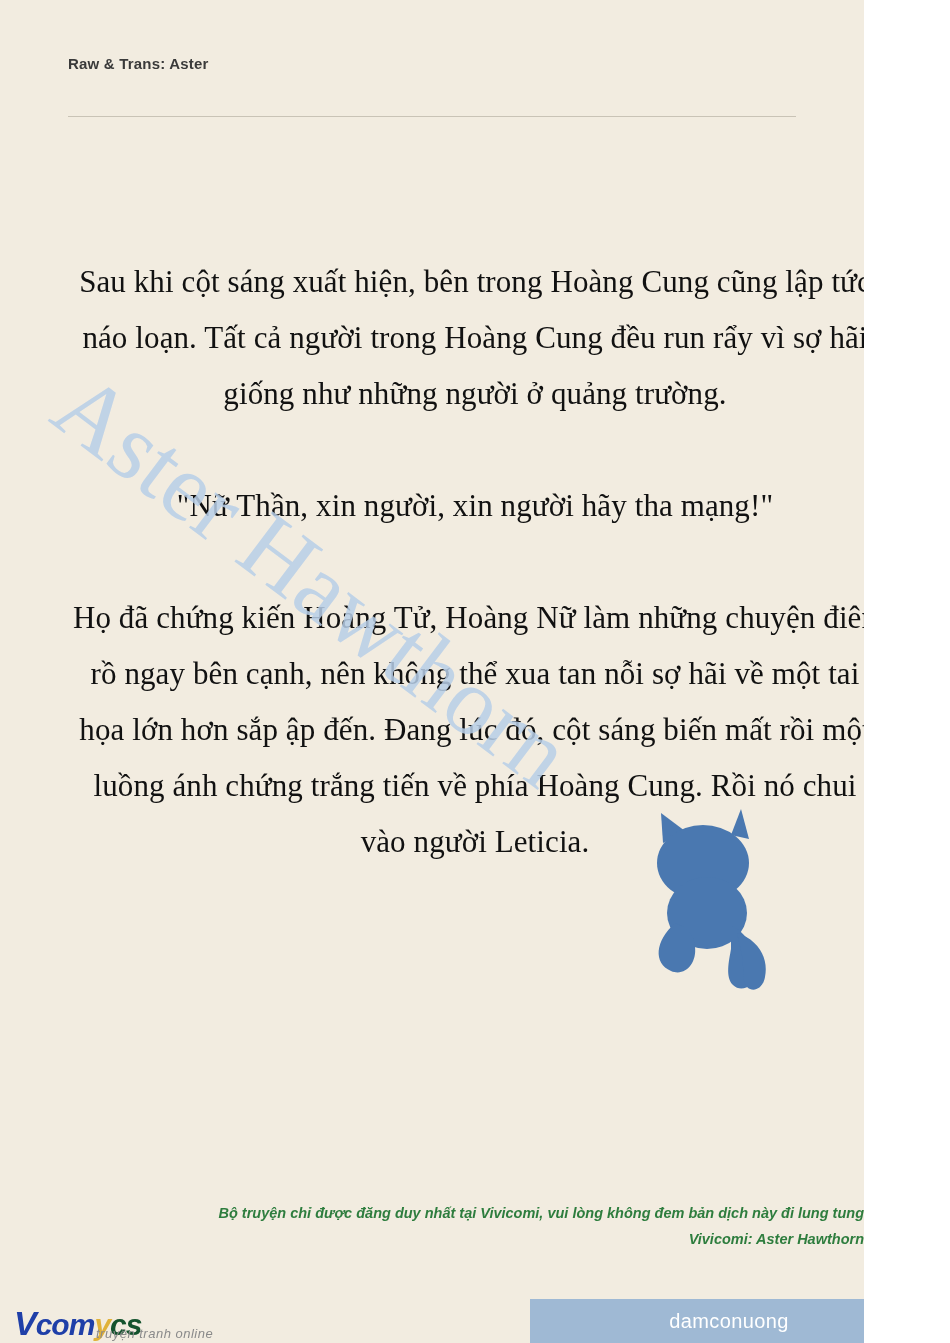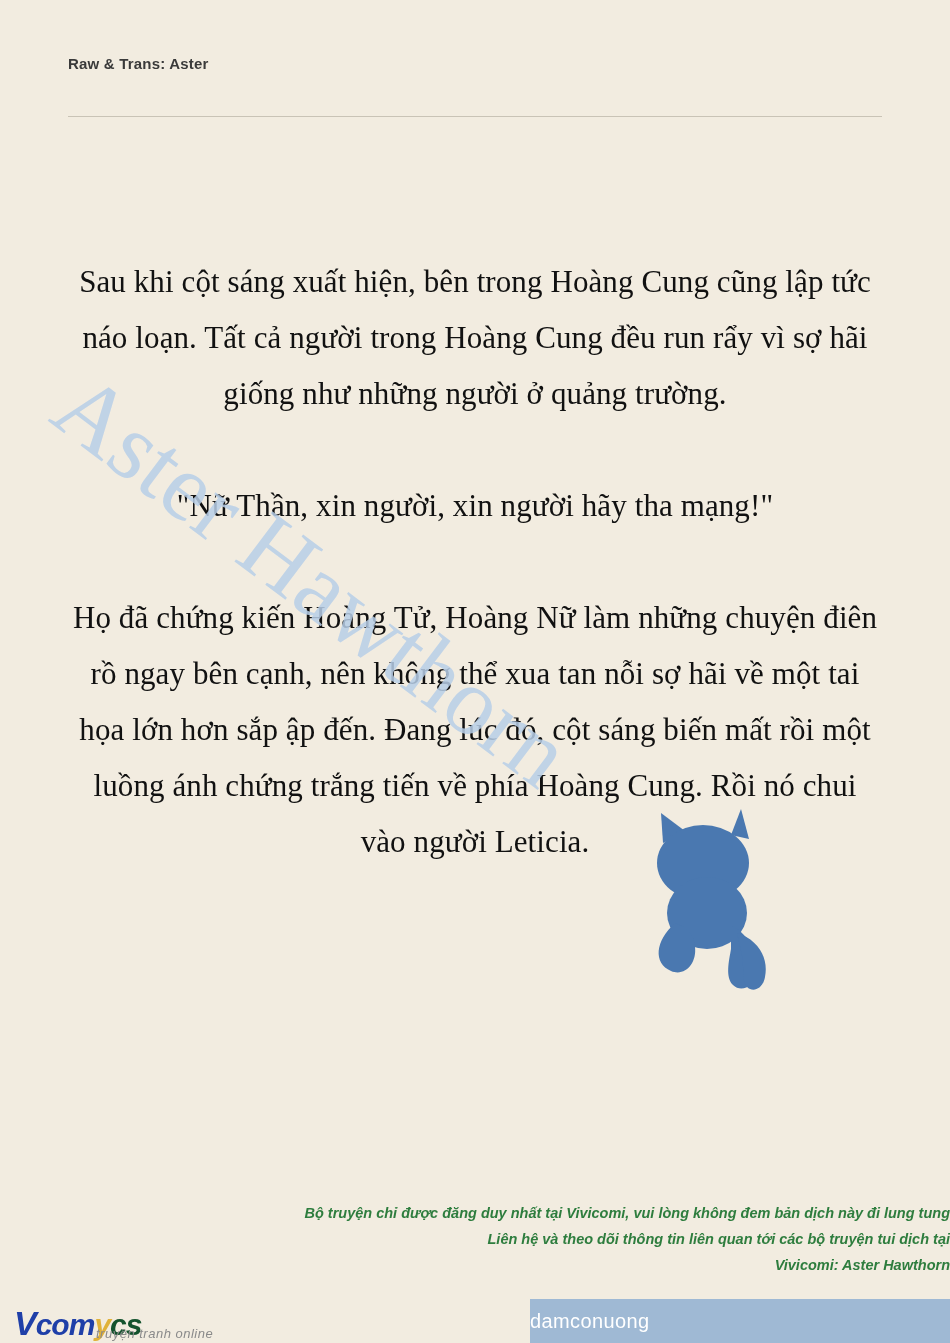--- a/index.html
+++ b/index.html
@@ -8,21 +8,21 @@
   }
   body {
     width: 950px;
     height: 1343px;
     background: #ffffff;
     font-family: "Liberation Sans", sans-serif;
     overflow: hidden;
   }
   .page {
     position: relative;
-    width: 950px;
+    width: 864px;
     height: 1343px;
     background: #f2ece0;
     overflow: hidden;
   }
   .header {
     position: absolute;
     top: 55px;
     left: 68px;
     right: 68px;
   }
@@ -121,21 +121,21 @@
   }
   .footer-right {
     position: absolute;
     right: 0;
     bottom: 0;
     width: 420px;
     height: 44px;
     background: #9fb9d4;
     display: flex;
     align-items: center;
-    justify-content: flex-start;
+    justify-content: center;
     padding-right: 22px;
     box-sizing: border-box;
   }
   .brand {
     font-family: "Liberation Sans", sans-serif;
     font-size: 30px;
     font-weight: bold;
     font-style: italic;
     letter-spacing: -1px;
     display: flex;
@@ -199,21 +199,20 @@
       <ellipse cx="58" cy="58" rx="46" ry="38"></ellipse>
       <ellipse cx="62" cy="108" rx="40" ry="36"></ellipse>
       <path d="M30 118 C10 136 8 158 26 166 C40 172 52 158 50 142 C49 130 42 122 30 118 Z"></path>
       <path d="M86 120 C104 130 116 150 112 168 C109 182 96 188 88 180 C80 172 84 156 86 144 Z"></path>
       <path d="M92 128 C112 134 124 152 120 172 C118 184 108 188 102 182 C96 176 100 160 96 146 Z"></path>
     </g>
   </svg>
 
   <div class="footer-note">
     <div>Bộ truyện chỉ được đăng duy nhất tại Vivicomi, vui lòng không đem bản dịch này đi lung tung</div>
-    <div>Liên hệ và theo dõi thông tin liên quan tới các bộ truyện tui dịch tại</div>
     <div>Vivicomi: Aster Hawthorn</div>
   </div>
 
   <div class="footer-bar">
     <div class="footer-left">
       <div class="brand">
         <span class="v">V</span>
           <span class="com">com</span>
           <span class="y">y</span>
           <span class="cs">cs</span>

